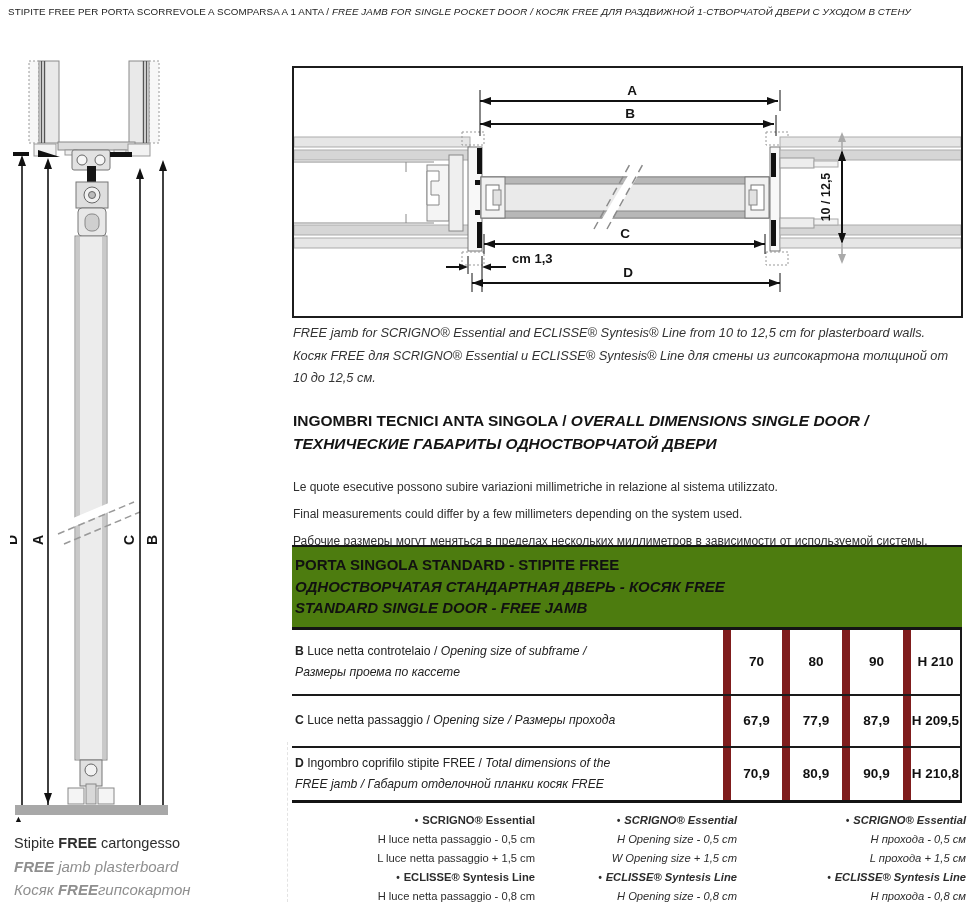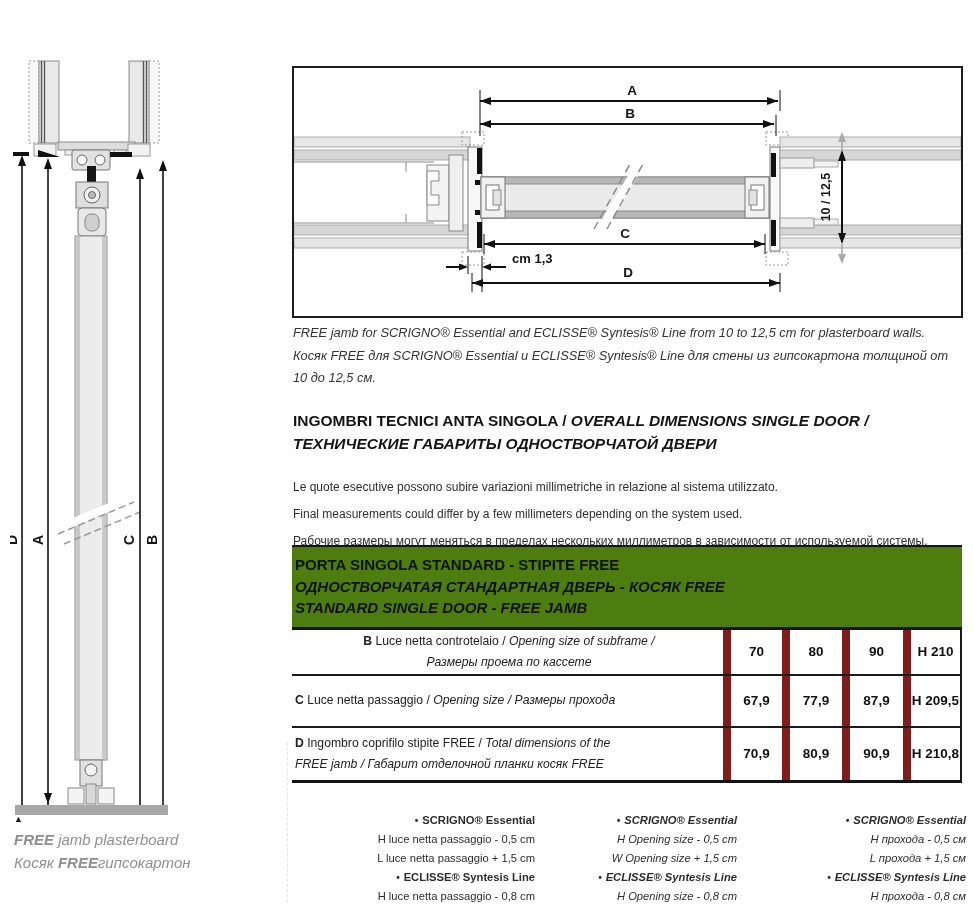--- a/index.html
+++ b/index.html
@@ -42,37 +42,40 @@
   .spec-table { position:absolute; left:292px; top:545px; width:670px; border-bottom:3px solid #141414; }
   .tbl-title { background:#4d7c0f; border-top:2px solid #141414; border-bottom:3px solid #141414; padding:7px 8px 8px 3px; font-size:15px; font-weight:bold; line-height:21.5px; color:#111; }
   .tbl-title .it { font-style:italic; }
   .t-row { display:grid; grid-template-columns:431px 59px 60px 61px 59px; }
   .t-row + .t-row { border-top:2px solid #1a1a1a; }
   .t-row .desc { display:flex; flex-direction:column; justify-content:center; padding-left:3px; font-size:12.2px; line-height:21px; color:#222; }
   .t-row .desc .letter { font-weight:bold; }
   .t-row .desc .it { font-style:italic; }
   .t-row .val { display:flex; align-items:center; justify-content:center; font-weight:bold; font-size:13.5px; border-left:8px solid #7f1d1d; color:#111; }
   .t-row .val:last-child { border-right:2px solid #1a1a1a; }
-  .row-b { height:44px;text-align:center; } .row-c { height:52px; } .row-d { height:54px; }
+  .row-b { height:64px; } .row-c { height:52px; } .row-d { height:54px; }
 
   
   .notes { position:absolute; left:292px; top:797px; width:681px; height:100px; }
   .note-col { position:absolute; top:14px; font-size:11.2px; line-height:19px; color:#2c2c2c;text-align:right; }
   .note-col.c0 { left:3px;  width:240px; }
   .note-col.c1 { left:235px; width:210px; font-style:italic; }
   .note-col.c2 { left:454px; width:220px; font-style:italic; }
   .note-brand { font-weight:bold; }
   .note-brand .bullet { font-size:10px; margin-right:4px; }
   .note-detail { padding-left:10px; }
 </style>
 </head>
 <body>
 
 <div class="page">
 
+  <div class="header-line">
+    <span>STIPITE FREE PER PORTA SCORREVOLE A SCOMPARSA A 1 ANTA / </span><span class="it">FREE JAMB FOR SINGLE POCKET DOOR / КОСЯК FREE ДЛЯ РАЗДВИЖНОЙ 1-СТВОРЧАТОЙ ДВЕРИ С УХОДОМ В СТЕНУ</span>
+  </div>
 
   <svg class="left-fig" width="190" height="772" viewBox="0 0 190 772">
 
     <g>
       <rect x="19" y="3" width="10" height="82" fill="#f7f7f7" stroke="#9a9a9a" stroke-dasharray="2,2"></rect>
       <rect x="29" y="3" width="20" height="82" fill="#e9e9e9" stroke="#8a8a8a"></rect>
       <line x1="31.5" y1="3" x2="31.5" y2="85" stroke="#555" stroke-width="1.4"></line>
       <line x1="34.5" y1="3" x2="34.5" y2="85" stroke="#555" stroke-width="1.4"></line>
     </g>
     <g>
@@ -146,20 +149,21 @@
     <text transform="translate(7,482) rotate(-90)" text-anchor="middle" font-size="14" font-weight="bold">D</text>
     <text transform="translate(33,482) rotate(-90)" text-anchor="middle" font-size="14" font-weight="bold">A</text>
     <text transform="translate(124,482) rotate(-90)" text-anchor="middle" font-size="14" font-weight="bold">C</text>
     <text transform="translate(147,482) rotate(-90)" text-anchor="middle" font-size="14" font-weight="bold">B</text>
   </svg>
 
   <div class="fold-line"></div>
 
   <div class="left-caption">
     <div class="tri">▲</div>
+    <div class="l1"><span>Stipite </span><b>FREE</b><span> cartongesso</span></div>
     <div class="l2"><b>FREE</b><span> jamb plasterboard</span></div>
     <div class="l3"><span>Косяк </span><b>FREE</b><span>гипсокартон</span></div>
   </div>
 
   <div class="plan-box">
     <svg width="667" height="248" viewBox="0 0 667 248">
 
       <g>
         <rect x="0" y="69" width="176" height="10" fill="#e6e6e6" stroke="#ababab"></rect>
         <rect x="0" y="82" width="176" height="10" fill="#d6d6d6" stroke="#ababab"></rect>

